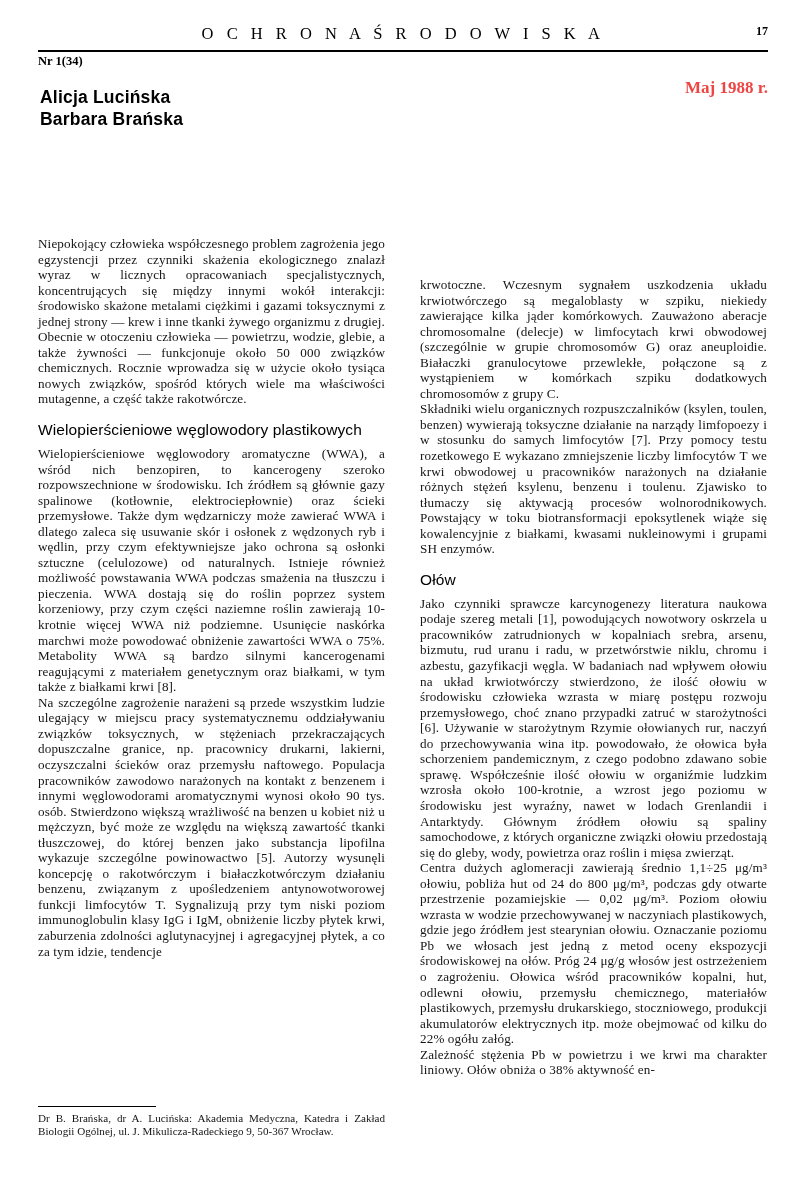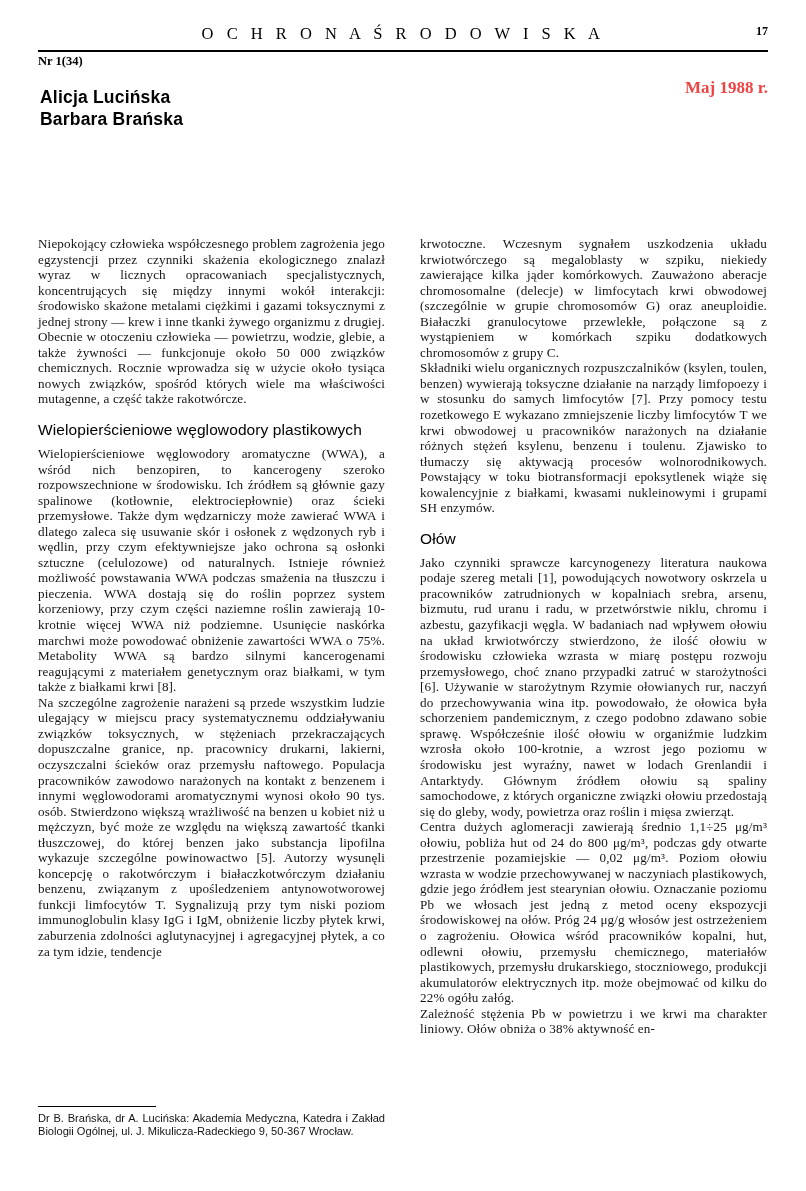--- a/index.html
+++ b/index.html
@@ -129,21 +129,21 @@
     width: 347px;
     font-family: "Liberation Serif", serif;
     font-size: 13.15px;
     line-height: 15.55px;
     text-align: justify;
     text-justify: inter-word;
     color: #141414;
     letter-spacing: 0.12px;
   }
   .col-left  { left: 38px; }
-  .col-right { left: 420px; }
+  .col-right { left: 420px; margin-top: 41px; }
 
   .col p {
     margin: 0;
     text-align: justify;
   }
 
   h2.section {
     font-family: "Liberation Sans", sans-serif;
     font-size: 15.5px;
     font-weight: 400;
@@ -164,21 +164,21 @@
     top: 1106px;
     width: 118px;
     height: 0;
     border-top: 1.3px solid #000;
   }
   .footnote {
     position: absolute;
     left: 38px;
     top: 1112px;
     width: 347px;
-    font-family: Liberation Sans, sans-serif;
+    font-family: Liberation Serif, serif;
     font-size: 11.1px;
     line-height: 13.3px;
     text-align: justify;
     color: #141414;
   }
 </style>
 </head>
 <body>
 
 <div class="page">

